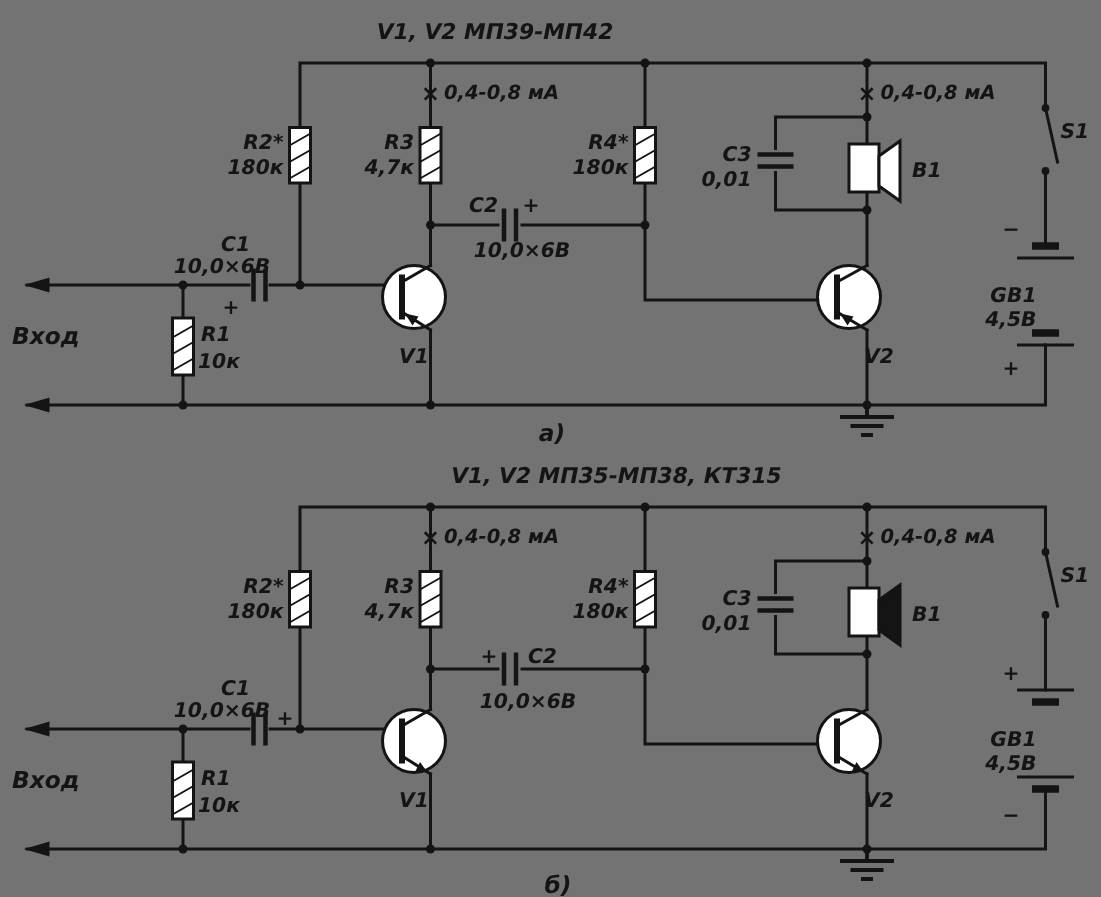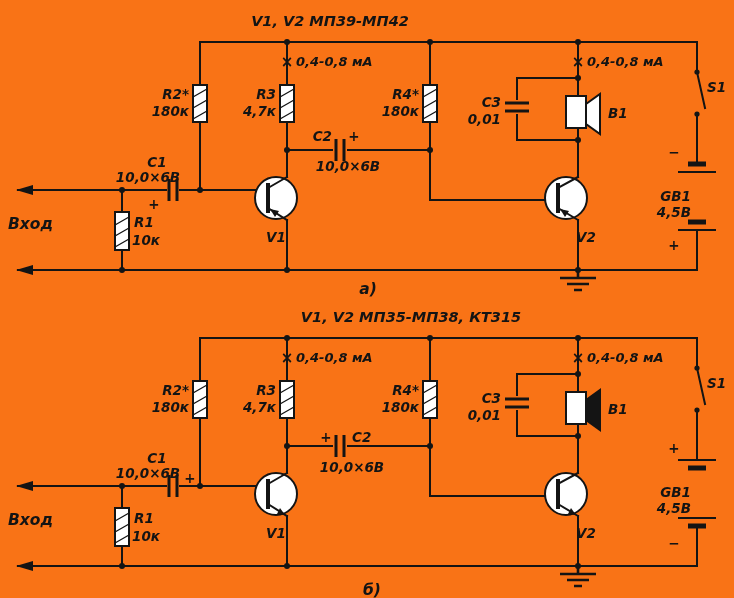--- a/index.html
+++ b/index.html
@@ -1,16 +1,16 @@
 <!DOCTYPE html>
 <html><head>
 <meta charset="utf-8">
 <style>
   html,body{margin:0;padding:0;background:#fff;}
-  .page{position:relative;width:734px;height:598px;background:#f97316;overflow:hidden;}
+  .page{position:relative;width:734px;height:598px;background:#737373;overflow:hidden;}
   svg{display:block;}
   .wire{fill:none;stroke:#141414;stroke-width:2;stroke-linecap:square;}
   .plate{fill:none;stroke:#141414;stroke-width:3;stroke-linecap:butt;}
   .fat{stroke-width:5;}
   .bar{fill:none;stroke:#141414;stroke-width:4;}
   .hatch{fill:none;stroke:#141414;stroke-width:1.3;}
   .comp{fill:#fff;stroke:#141414;stroke-width:2;}
   .comp-dark{fill:#141414;stroke:#141414;stroke-width:2;}
   .dot{fill:#141414;stroke:none;}
   .gnd{fill:none;stroke:#141414;stroke-width:2.6;}

